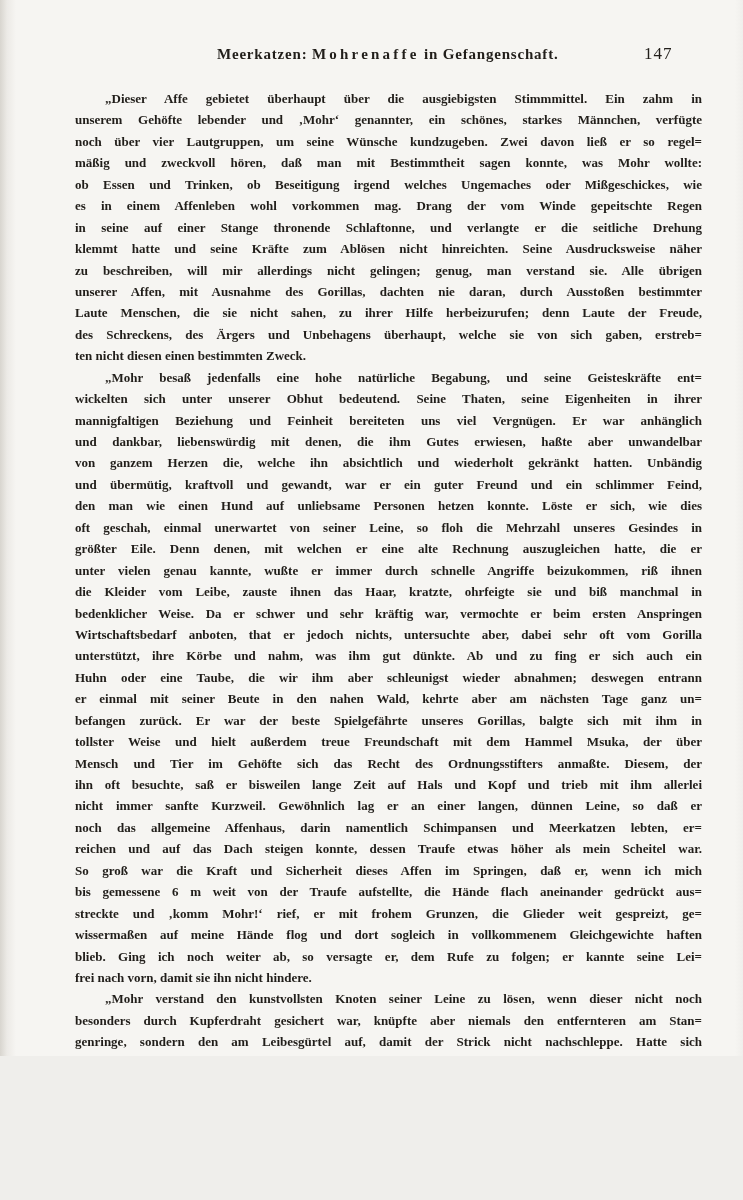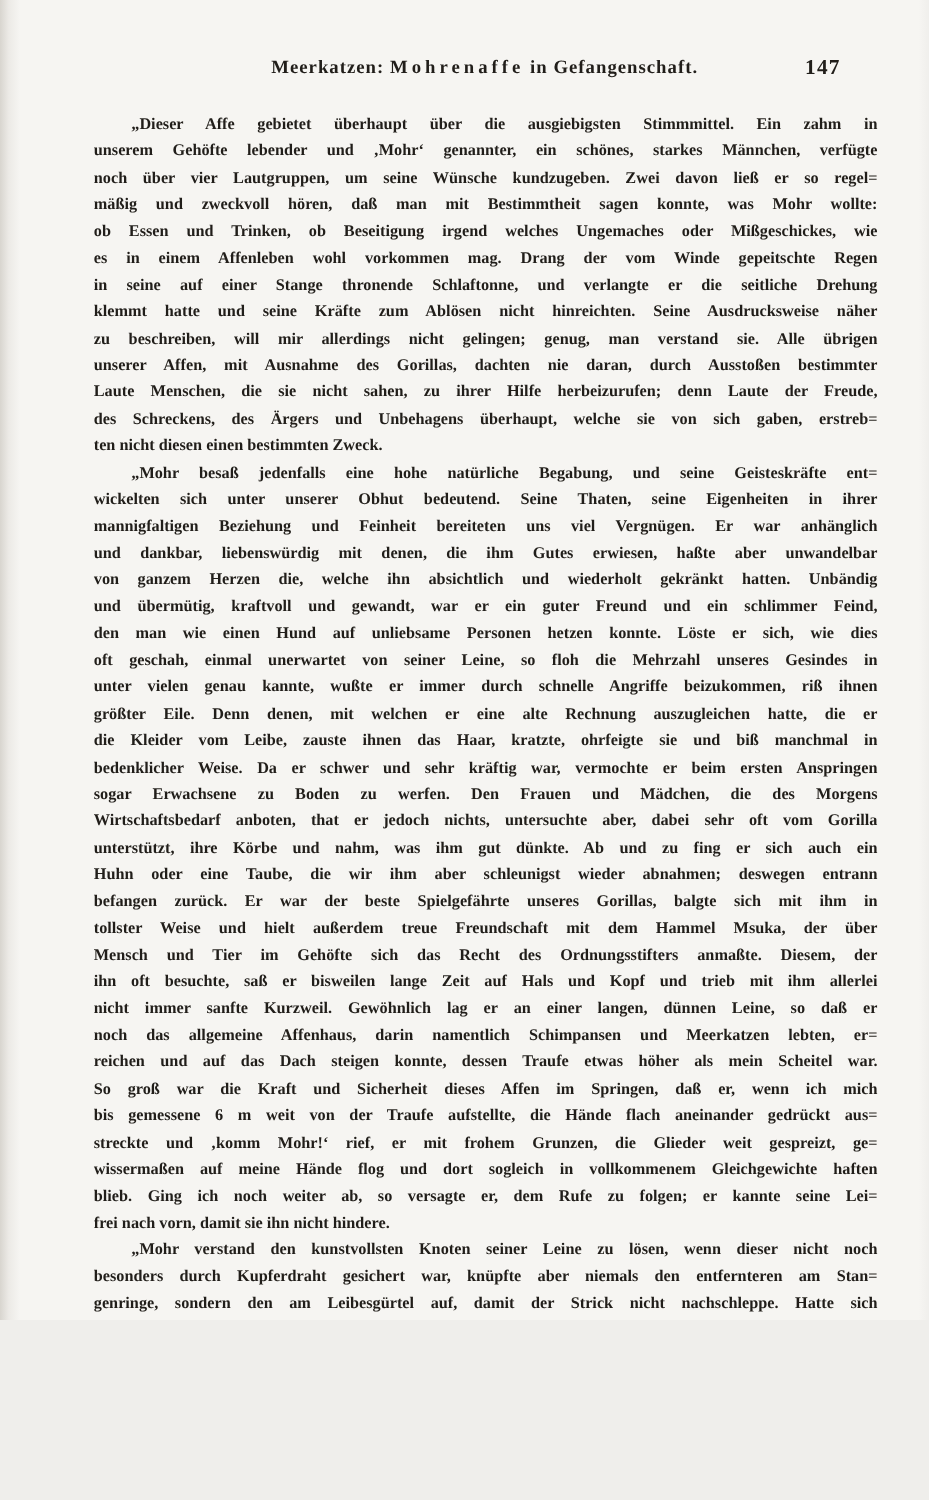--- a/index.html
+++ b/index.html
@@ -34,21 +34,21 @@
     white-space: nowrap;
   }
   .running-title .emph {
     letter-spacing: 3.2px;
   }
   .page-number {
     position: absolute;
     top: 44px;
     left: 644px;
     font-size: 17px;
-    font-weight: 700;
+    font-weight: 400;
     letter-spacing: 1px;
   }
   .text-block {
     position: absolute;
     top: 88px;
     left: 75px;
     width: 627px;
     font-size: 13px;
     font-weight: 700;
     line-height: 21.45px;
@@ -107,28 +107,28 @@
       </div>
       <div class="paragraph">
         <div class="line first">„Mohr besaß jedenfalls eine hohe natürliche Begabung, und seine Geisteskräfte ent=</div>
         <div class="line">wickelten sich unter unserer Obhut bedeutend. Seine Thaten, seine Eigenheiten in ihrer</div>
         <div class="line">mannigfaltigen Beziehung und Feinheit bereiteten uns viel Vergnügen. Er war anhänglich</div>
         <div class="line">und dankbar, liebenswürdig mit denen, die ihm Gutes erwiesen, haßte aber unwandelbar</div>
         <div class="line">von ganzem Herzen die, welche ihn absichtlich und wiederholt gekränkt hatten. Unbändig</div>
         <div class="line">und übermütig, kraftvoll und gewandt, war er ein guter Freund und ein schlimmer Feind,</div>
         <div class="line">den man wie einen Hund auf unliebsame Personen hetzen konnte. Löste er sich, wie dies</div>
         <div class="line">oft geschah, einmal unerwartet von seiner Leine, so floh die Mehrzahl unseres Gesindes in</div>
+        <div class="line">größter Eile. Denn denen, mit welchen er eine alte Rechnung auszugleichen hatte, die er</div>
         <div class="line">unter vielen genau kannte, wußte er immer durch schnelle Angriffe beizukommen, riß ihnen</div>
-        <div class="line">größter Eile. Denn denen, mit welchen er eine alte Rechnung auszugleichen hatte, die er</div>
         <div class="line">die Kleider vom Leibe, zauste ihnen das Haar, kratzte, ohrfeigte sie und biß manchmal in</div>
         <div class="line">bedenklicher Weise. Da er schwer und sehr kräftig war, vermochte er beim ersten Anspringen</div>
-        <div class="line">sogar Erwachsene zu Boden zu werfen. Den Frauen und Mädchen, die des Morgens</div>
         <div class="line">Wirtschaftsbedarf anboten, that er jedoch nichts, untersuchte aber, dabei sehr oft vom Gorilla</div>
         <div class="line">unterstützt, ihre Körbe und nahm, was ihm gut dünkte. Ab und zu fing er sich auch ein</div>
         <div class="line">Huhn oder eine Taube, die wir ihm aber schleunigst wieder abnahmen; deswegen entrann</div>
+        <div class="line">er einmal mit seiner Beute in den nahen Wald, kehrte aber am nächsten Tage ganz un=</div>
         <div class="line">befangen zurück. Er war der beste Spielgefährte unseres Gorillas, balgte sich mit ihm in</div>
         <div class="line">tollster Weise und hielt außerdem treue Freundschaft mit dem Hammel Msuka, der über</div>
         <div class="line">Mensch und Tier im Gehöfte sich das Recht des Ordnungsstifters anmaßte. Diesem, der</div>
         <div class="line">ihn oft besuchte, saß er bisweilen lange Zeit auf Hals und Kopf und trieb mit ihm allerlei</div>
         <div class="line">nicht immer sanfte Kurzweil. Gewöhnlich lag er an einer langen, dünnen Leine, so daß er</div>
         <div class="line">noch das allgemeine Affenhaus, darin namentlich Schimpansen und Meerkatzen lebten, er=</div>
         <div class="line">reichen und auf das Dach steigen konnte, dessen Traufe etwas höher als mein Scheitel war.</div>
         <div class="line">So groß war die Kraft und Sicherheit dieses Affen im Springen, daß er, wenn ich mich</div>
         <div class="line">bis gemessene 6 m weit von der Traufe aufstellte, die Hände flach aneinander gedrückt aus=</div>
         <div class="line">streckte und ‚komm Mohr!‘ rief, er mit frohem Grunzen, die Glieder weit gespreizt, ge=</div>

